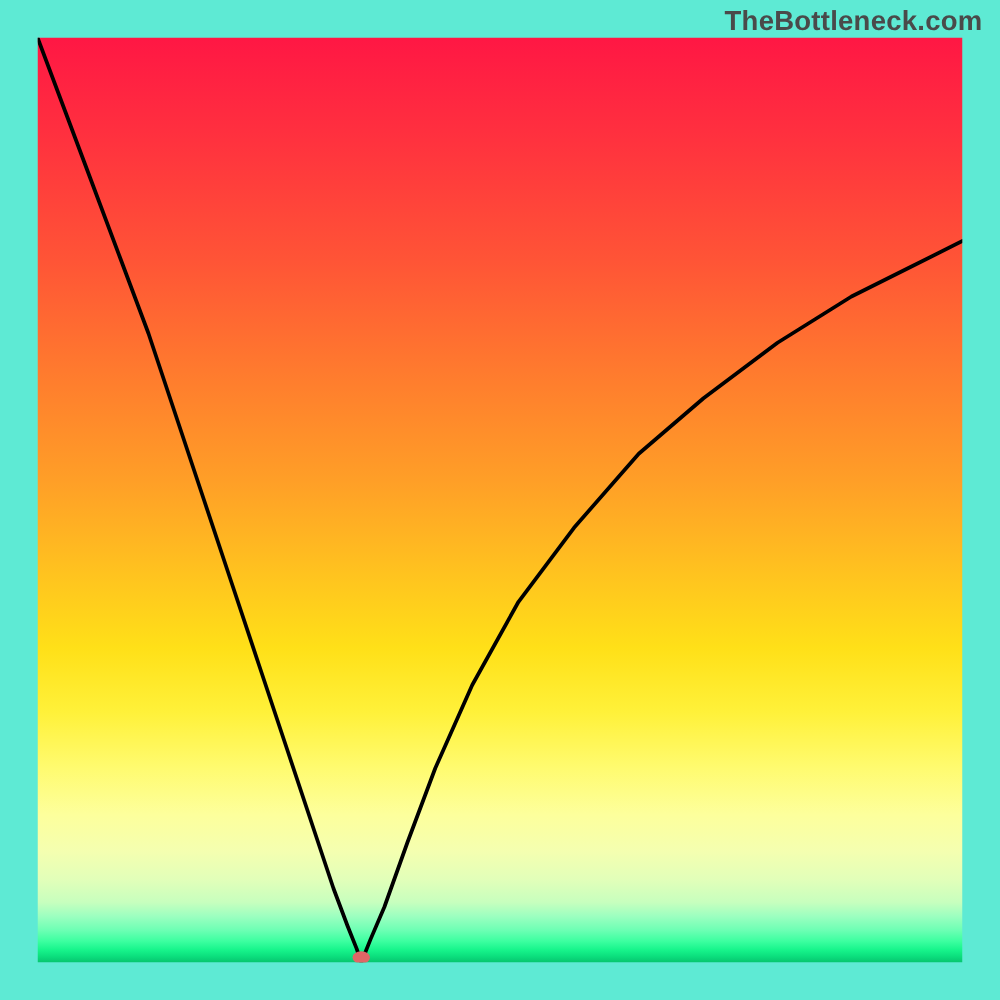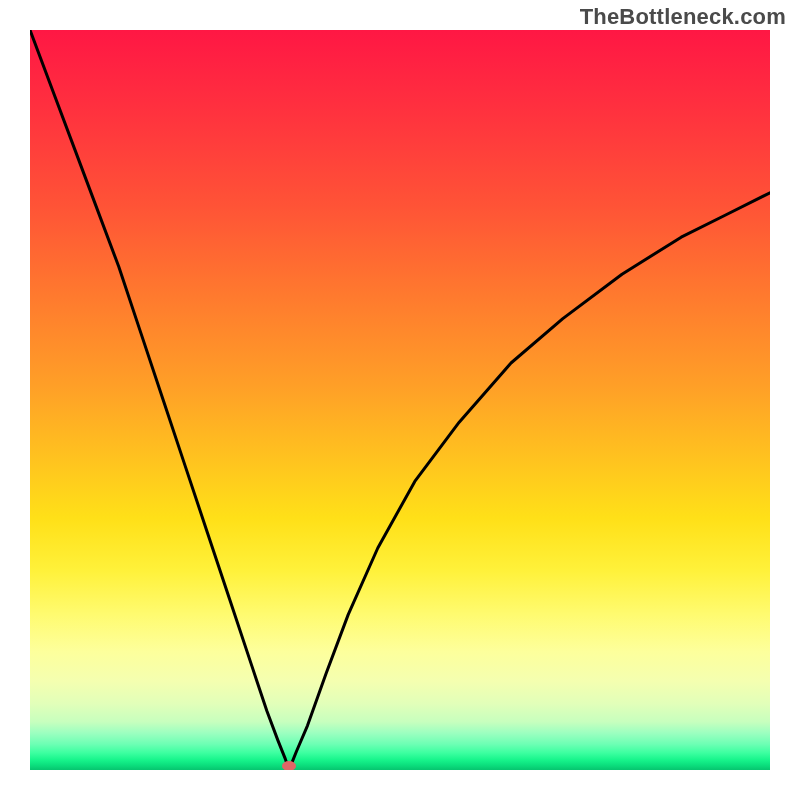--- a/index.html
+++ b/index.html
@@ -8,21 +8,21 @@
     width: 800px;
     height: 800px;
     overflow: hidden;
     background: #000;
     font-family: Arial, Helvetica, sans-serif;
   }
   .frame {
     position: relative;
     width: 800px;
     height: 800px;
-    background: #ffffff;
+    background: #5eead4;
   }
   .watermark {
     position: absolute;
     top: 4px;
     right: 14px;
     color: #4a4a4a;
     font-size: 22px;
     font-weight: 600;
     letter-spacing: 0.2px;
     z-index: 20;

